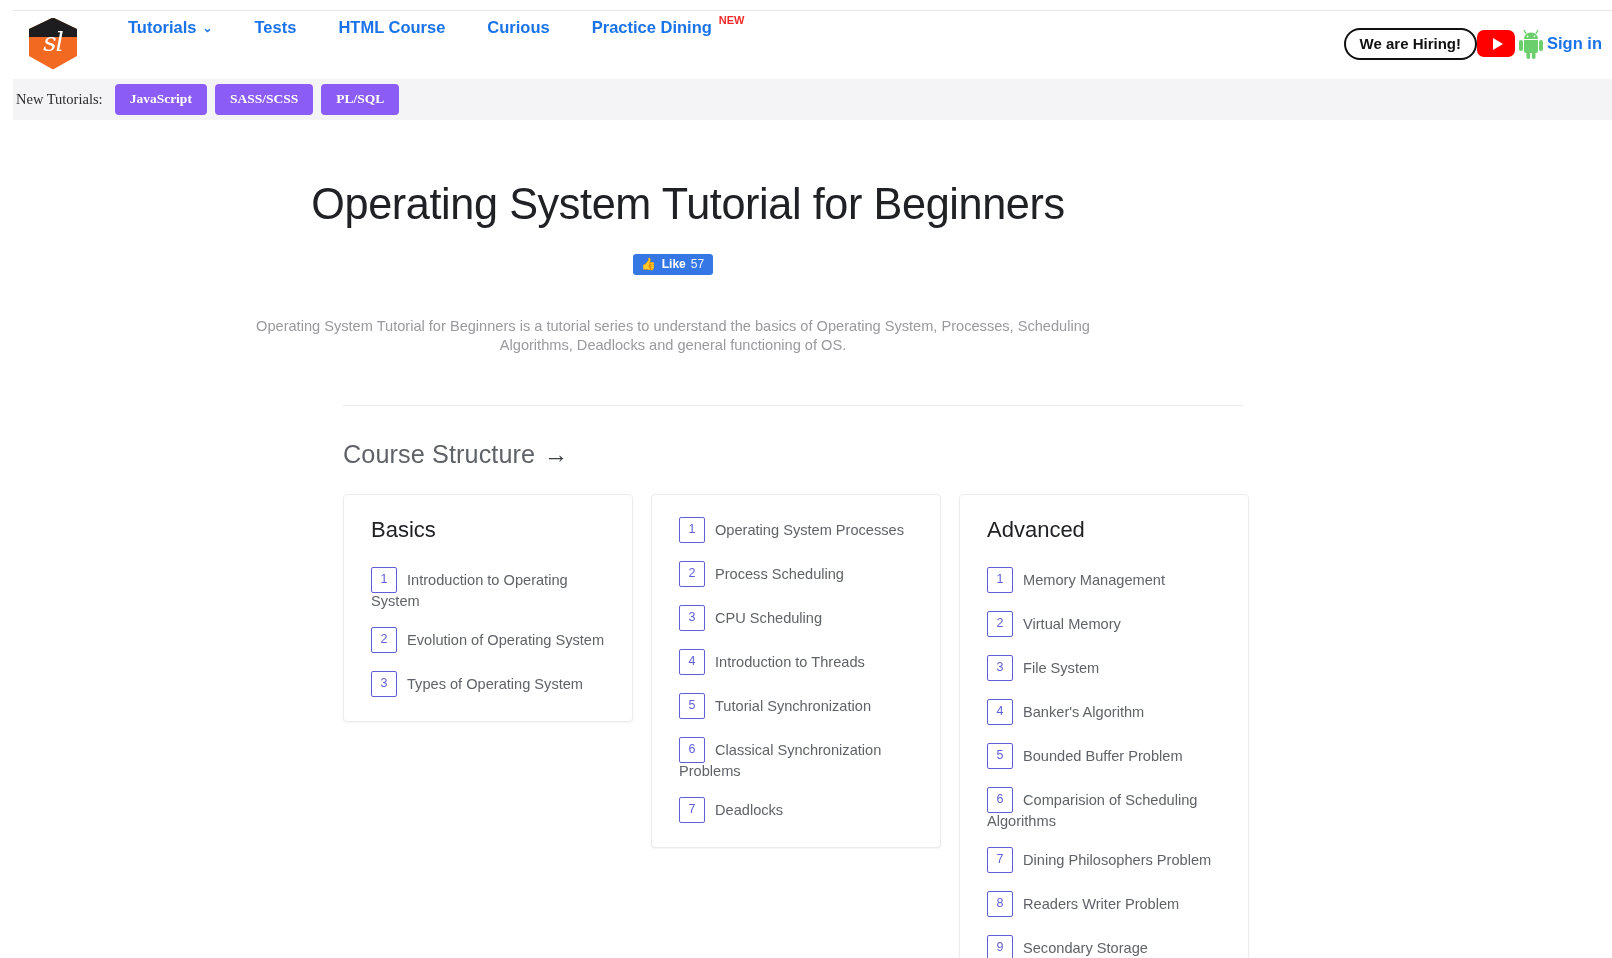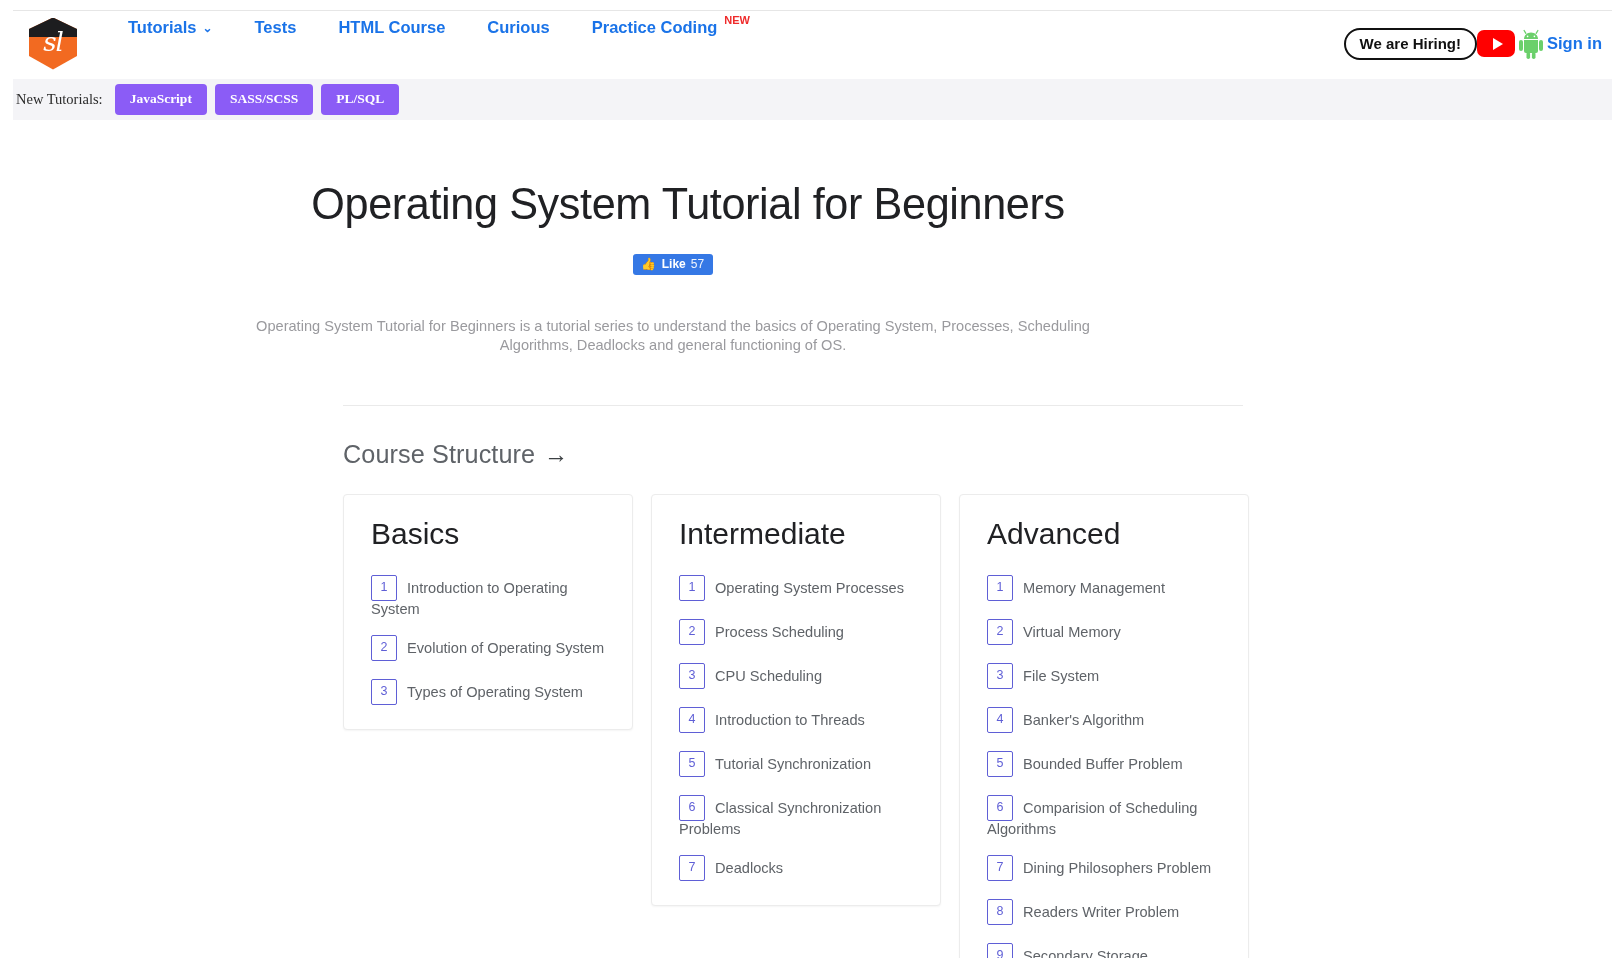--- a/index.html
+++ b/index.html
@@ -244,21 +244,21 @@
   }
   .card {
     width: 290px;
     background: #ffffff;
     border: 1px solid #ececec;
     border-radius: 4px;
     box-shadow: 0 1px 2px rgba(0,0,0,0.045);
     padding: 22px 16px 22px 14px;
   }
   .card-title {
-    font-size: 30px;
+    font-size: 22px;
     font-weight: 400;
     color: #202124;
     margin-bottom: 24px;
     padding-left: 13px;
   }
   .card-list { padding-left: 13px; }
   .topic {
     margin-bottom: 18px;
     line-height: 1;
   }
@@ -307,21 +307,21 @@
         <a class="nav-link" href="#">
           <span>Tests</span>
         </a>
         <a class="nav-link" href="#">
           <span>HTML Course</span>
         </a>
         <a class="nav-link" href="#">
           <span>Curious</span>
         </a>
         <a class="nav-link" href="#">
-          <span>Practice Coding</span>
+          <span>Practice Dining</span>
           <span class="badge-new">NEW</span>
         </a>
       </div>
     </div>
 
     <div class="nav-right">
       <div class="hiring-pill">We are Hiring!</div>
 
       <div class="yt-icon">
         <div class="tri"></div>
@@ -385,21 +385,20 @@
           <div class="topic">
             <span class="num-box">2</span><span class="topic-label">Evolution of Operating System</span>
           </div>
           <div class="topic">
             <span class="num-box">3</span><span class="topic-label">Types of Operating System</span>
           </div>
         </div>
       </div>
 
       <div class="card">
-        <div class="card-title">Intermediate</div>
         <div class="card-list">
           <div class="topic">
             <span class="num-box">1</span><span class="topic-label">Operating System Processes</span>
           </div>
           <div class="topic">
             <span class="num-box">2</span><span class="topic-label">Process Scheduling</span>
           </div>
           <div class="topic">
             <span class="num-box">3</span><span class="topic-label">CPU Scheduling</span>
           </div>

